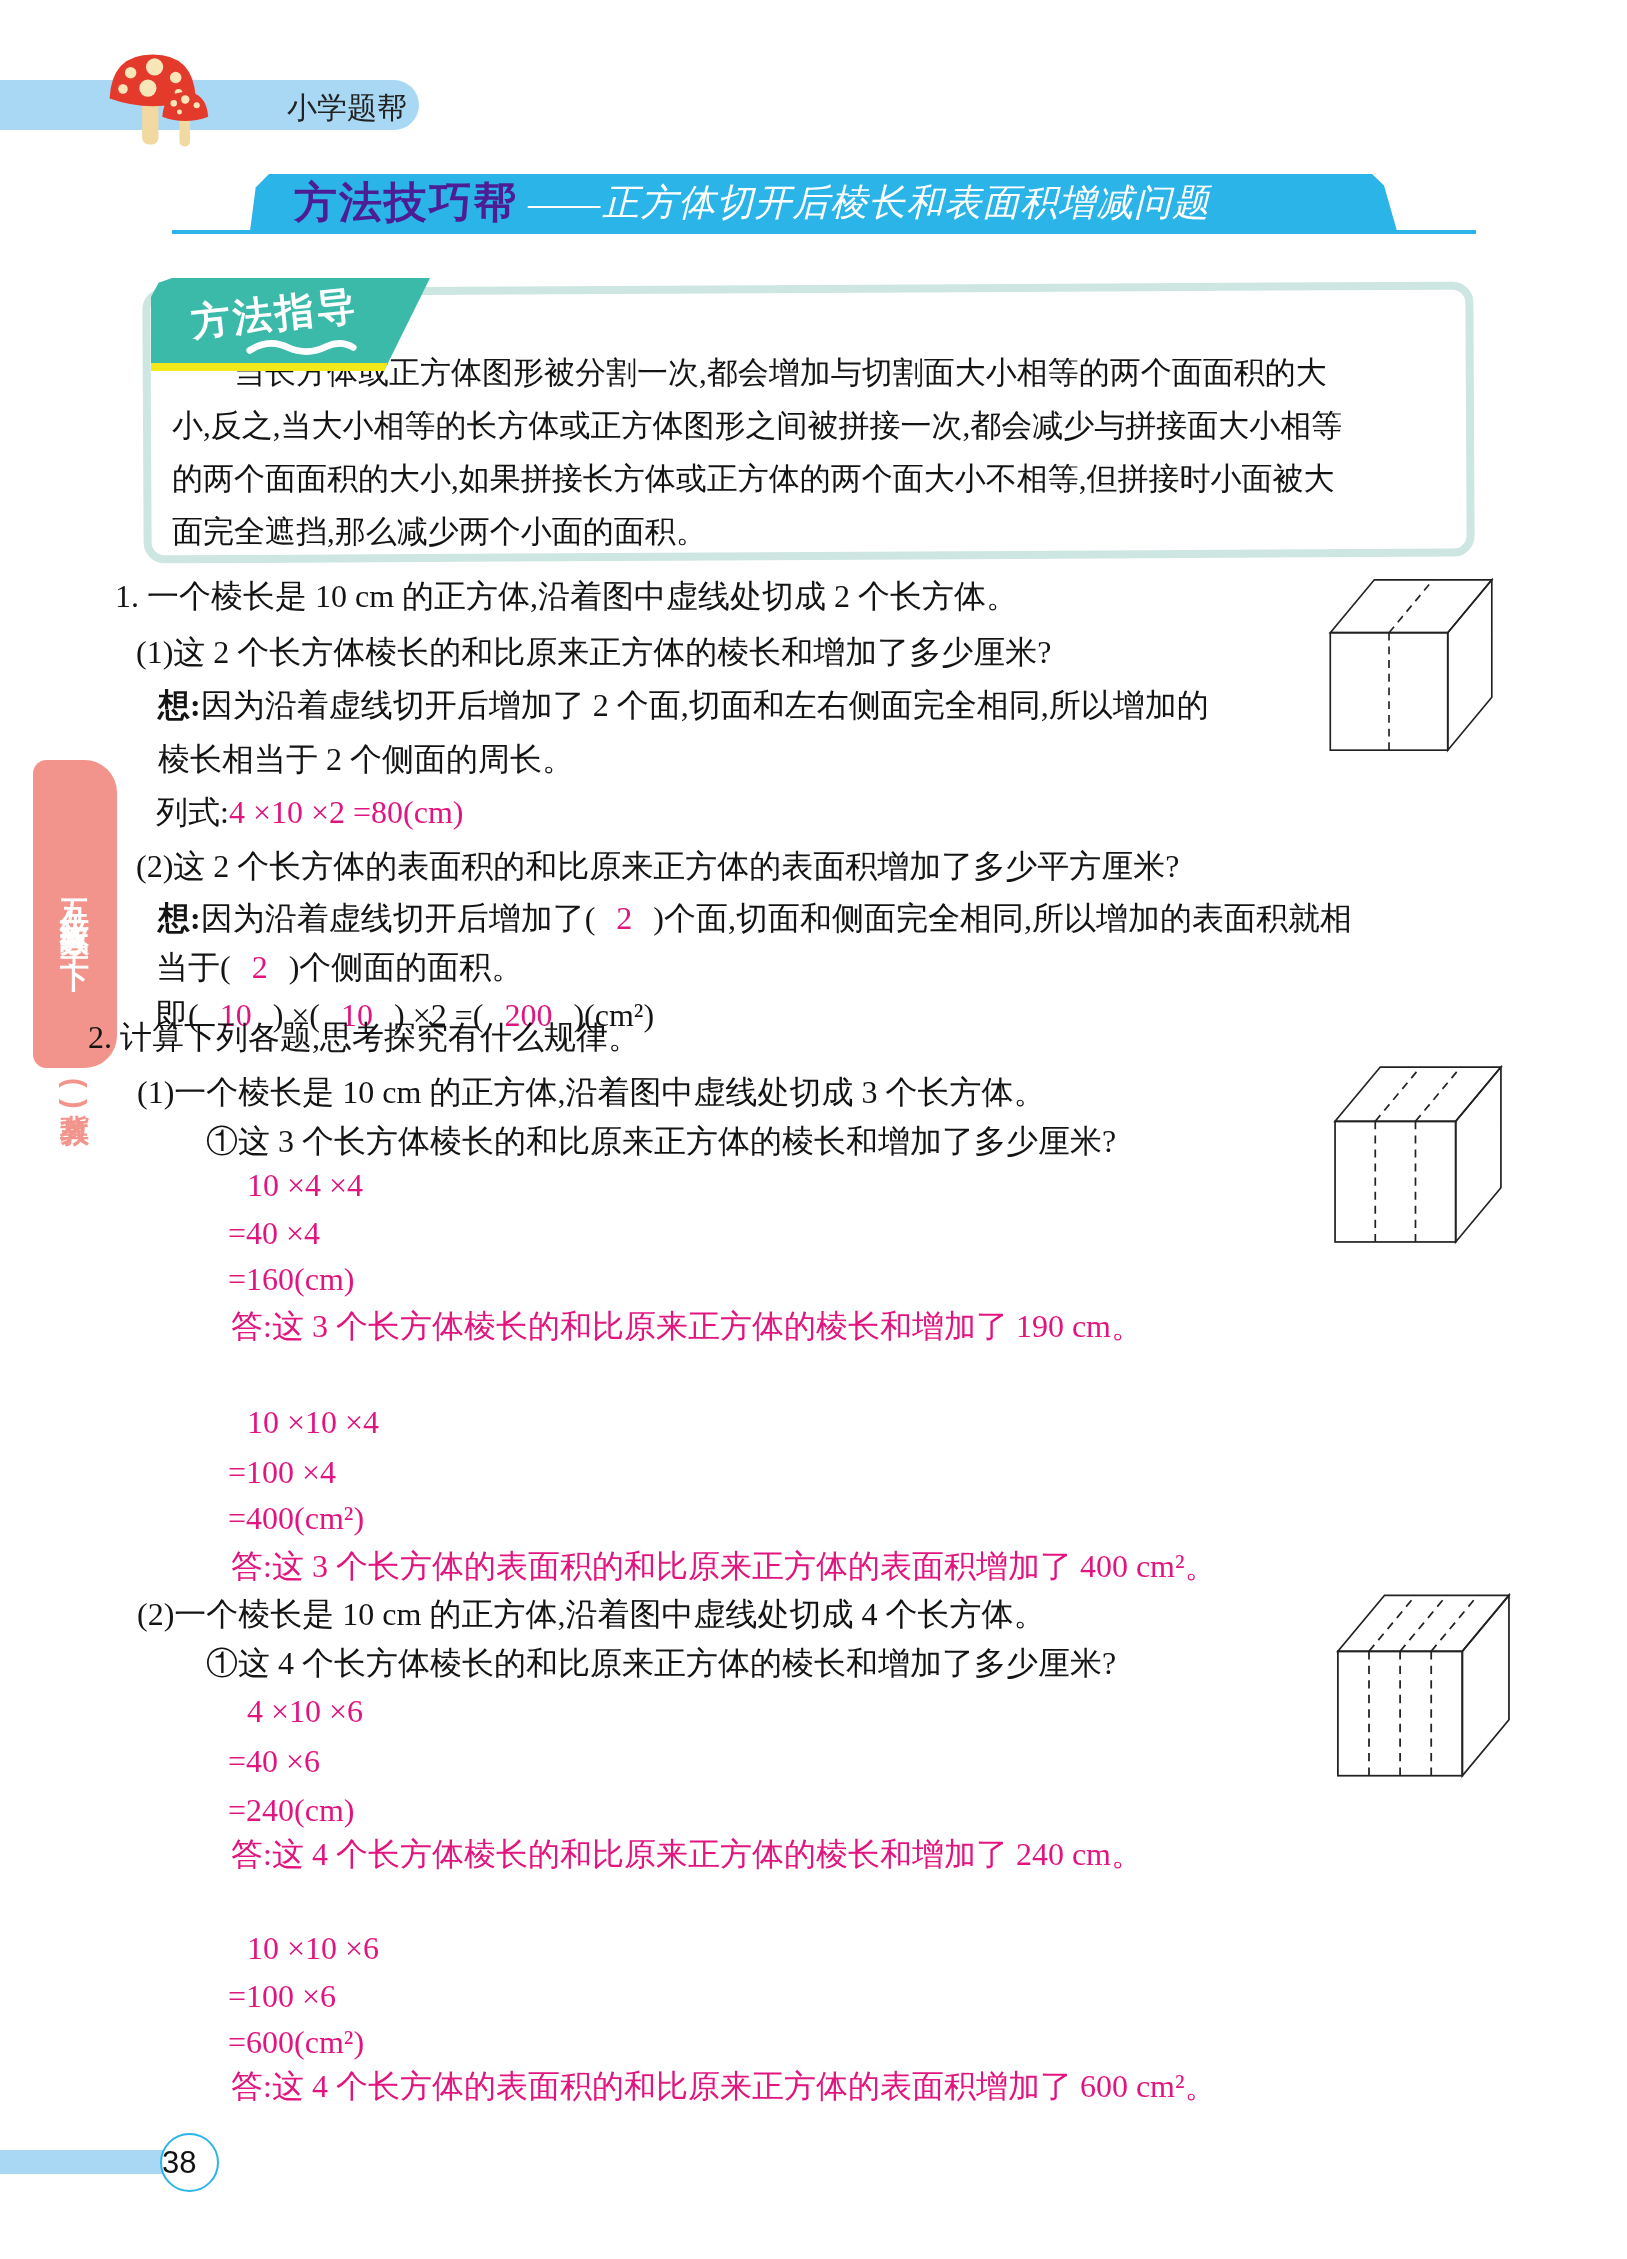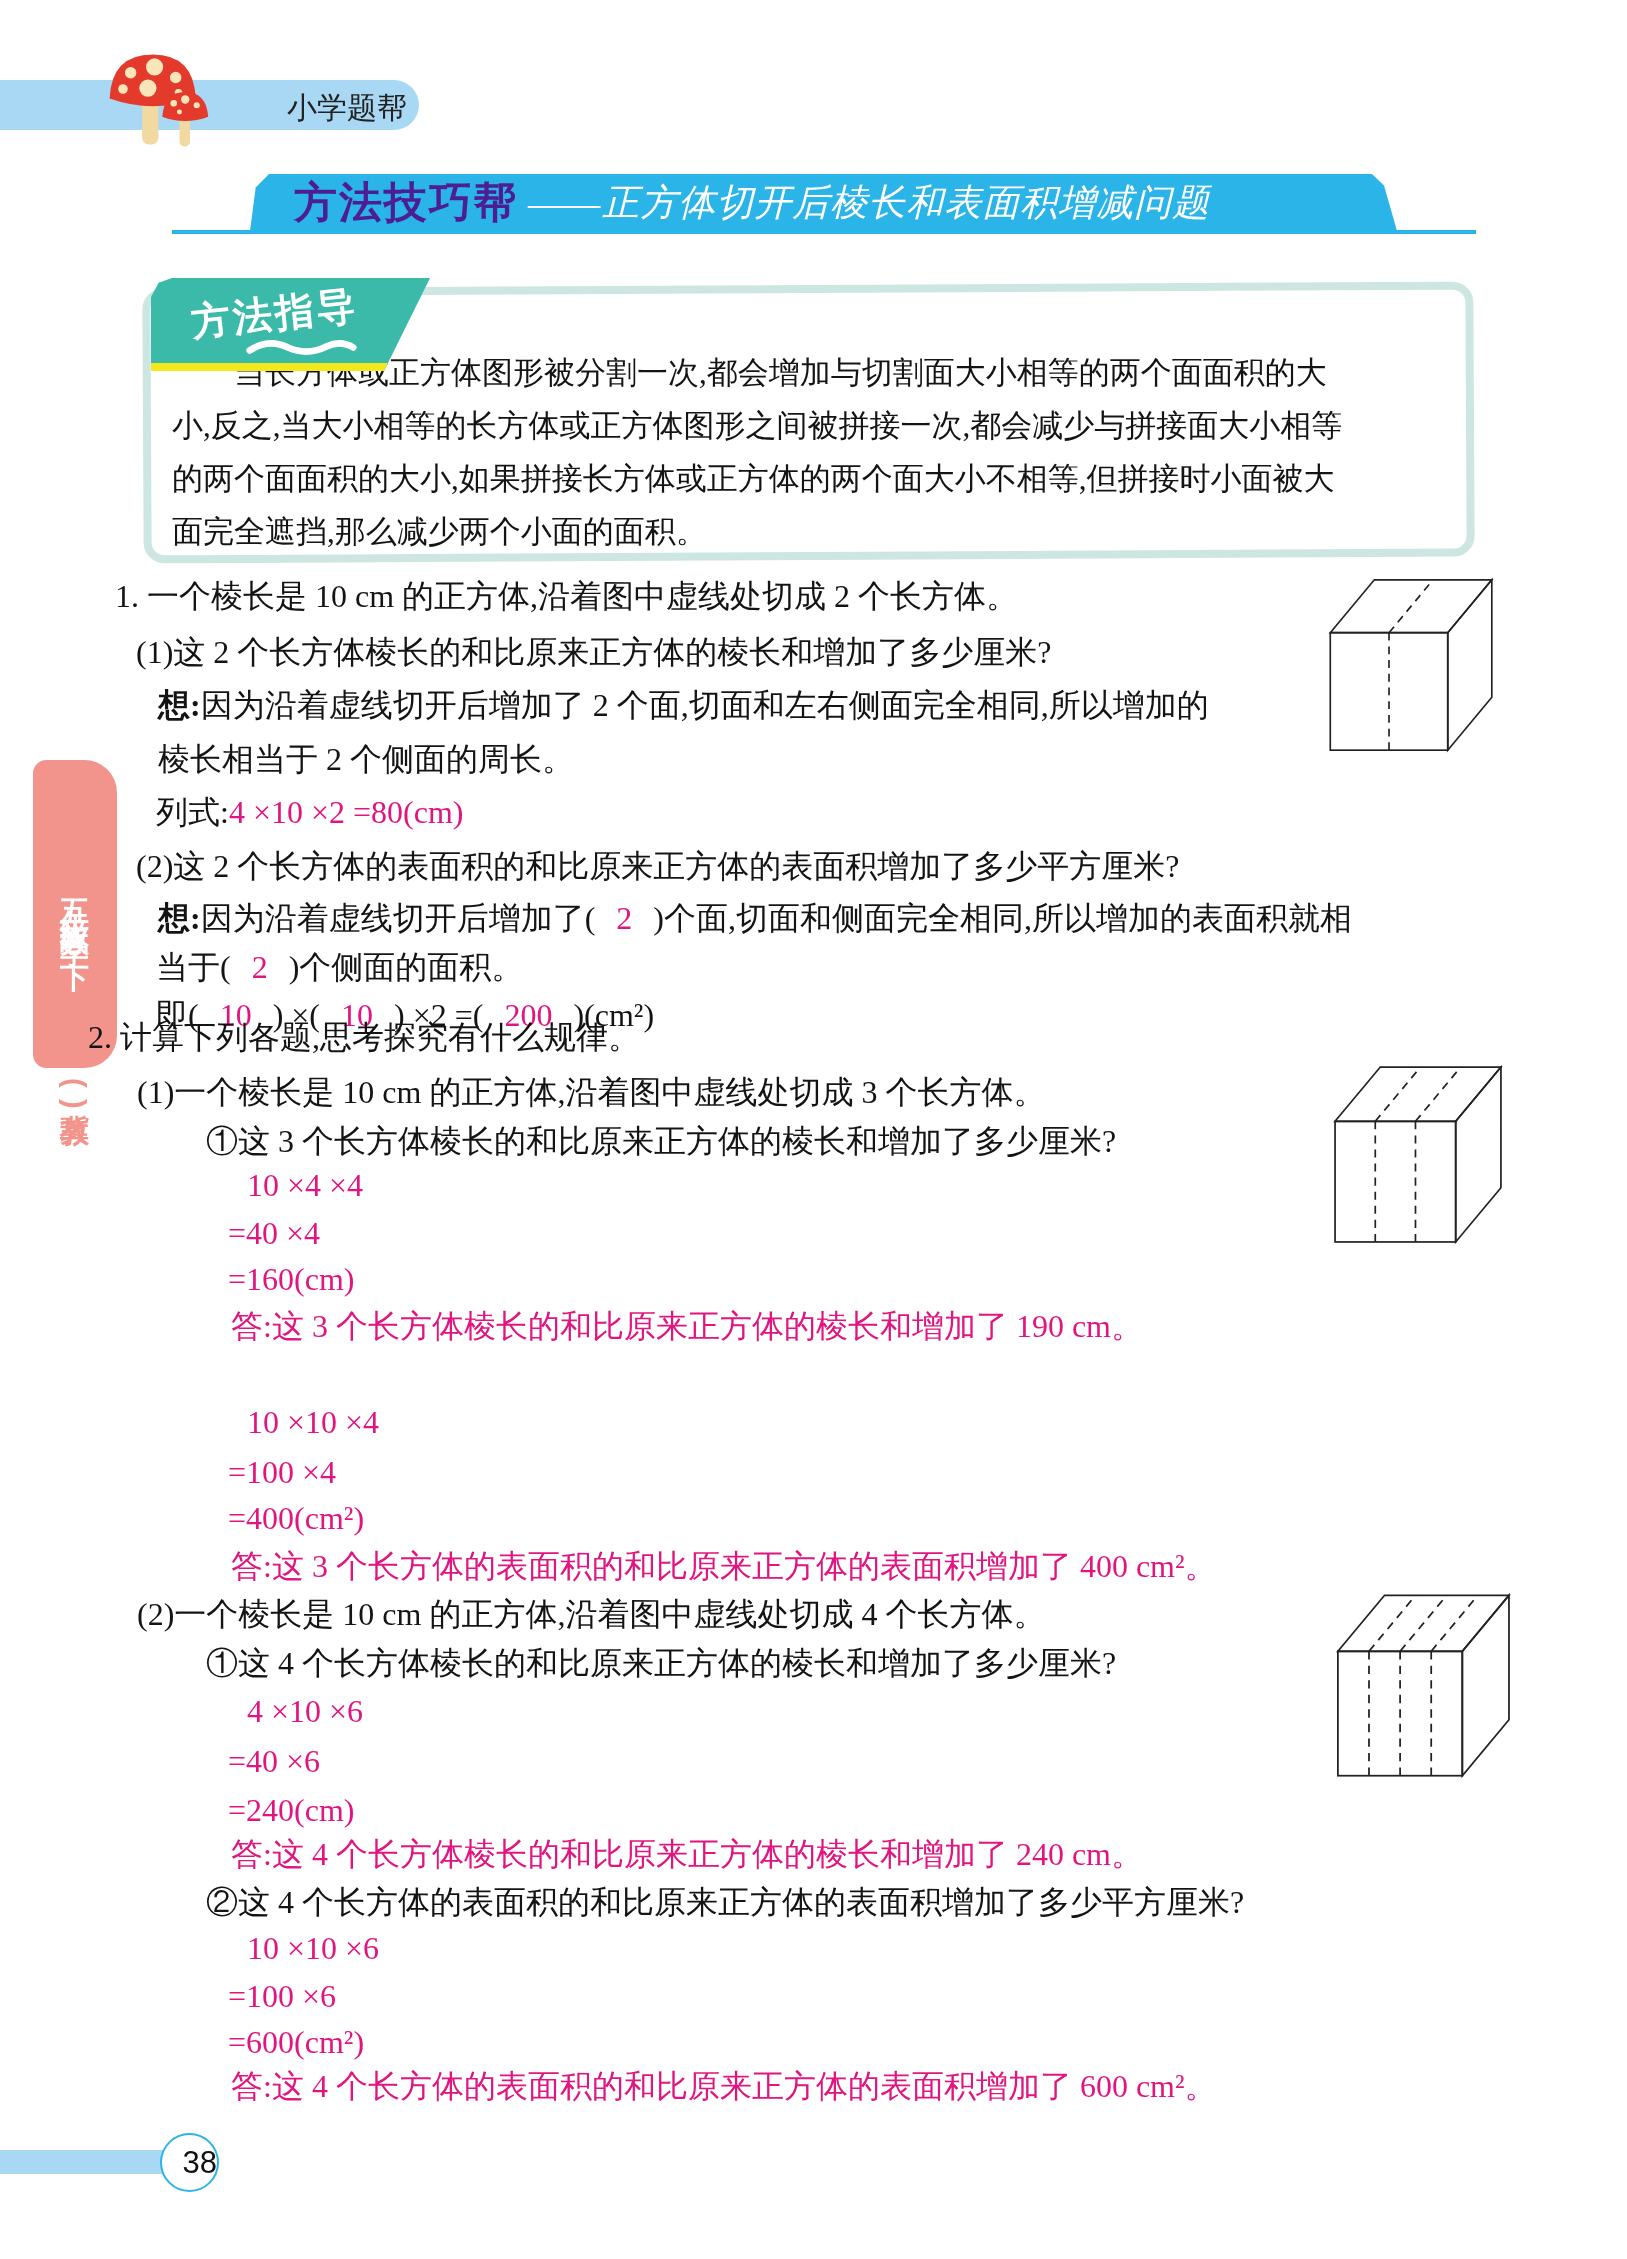--- a/index.html
+++ b/index.html
@@ -49,21 +49,21 @@
     border-radius:13.4px 32.5px 32.5px 13.4px;display:flex;align-items:center;justify-content:center;}
   .side-tab-label{writing-mode:vertical-rl;color:#fff;font-size:29px;font-family:"Liberation Sans",sans-serif;
     font-weight:bold;letter-spacing:9.6px;}
   .side-edition{left:55px;top:1078px;writing-mode:vertical-rl;color:var(--sidebar-pink);
     font-size:29px;font-family:"Liberation Sans",sans-serif;font-weight:bold;letter-spacing:3.8px;}
   
   .cube svg{display:block;}
   
   .footer-bar{left:0;top:2150px;width:164px;height:24px;background:var(--header-blue);}
   .footer-circle{left:160px;top:2133px;width:55px;height:55px;border:2.9px solid var(--banner-blue);
-    border-radius:50%;background:#fff;display:flex;align-items:center;justify-content:flex-end;
+    border-radius:50%;background:#fff;display:flex;align-items:center;justify-content:flex-start;
     font-family:"Liberation Sans",sans-serif;font-size:31px;color:#111;z-index:2;}
 </style>
 </head>
 <body>
 
 <div class="page">
 
   <div class="abs brand-pill"></div>
   <div class="abs" style="left:100px;top:43px;width:113px;height:115px;z-index:2;">
     <svg width="113" height="115" viewBox="0 0 118 120">
@@ -167,23 +167,20 @@
     <span>(2)</span><span>一个棱长是 10 cm 的正方体,沿着图中虚线处切成 4 个长方体。</span>
   </div>
   <div class="ln" style="left:206px;top:1642px;">
     <span>①</span><span>这 4 个长方体棱长的和比原来正方体的棱长和增加了多少厘米?</span>
   </div>
   <div class="ln pk" style="left:247px;top:1690px;">4 ×10 ×6</div>
   <div class="ln pk" style="left:228px;top:1740px;">=40 ×6</div>
   <div class="ln pk" style="left:228px;top:1789px;">=240(cm)</div>
   <div class="ln pk" style="left:231px;top:1833px;">答:这 4 个长方体棱长的和比原来正方体的棱长和增加了 240 cm。</div>
 
-  <div class="ln" style="left:206px;top:1881px;">
-    <span>②</span><span>这 4 个长方体的表面积的和比原来正方体的表面积增加了多少平方厘米?</span>
-  </div>
   <div class="ln pk" style="left:247px;top:1927px;">10 ×10 ×6</div>
   <div class="ln pk" style="left:228px;top:1975px;">=100 ×6</div>
   <div class="ln pk" style="left:228px;top:2021px;">=600(cm²)</div>
   <div class="ln pk" style="left:231px;top:2065px;">答:这 4 个长方体的表面积的和比原来正方体的表面积增加了 600 cm²。</div>
 
   <div class="abs cube" style="left:1327px;top:572px;">
     <svg width="172" height="186" viewBox="0 0 175 190">
       <g fill="none" stroke="#222" stroke-width="1.7">
         <polygon points="3,62 48,8 168,8 123,62"></polygon>
         <rect x="3" y="62" width="120" height="120"></rect>

